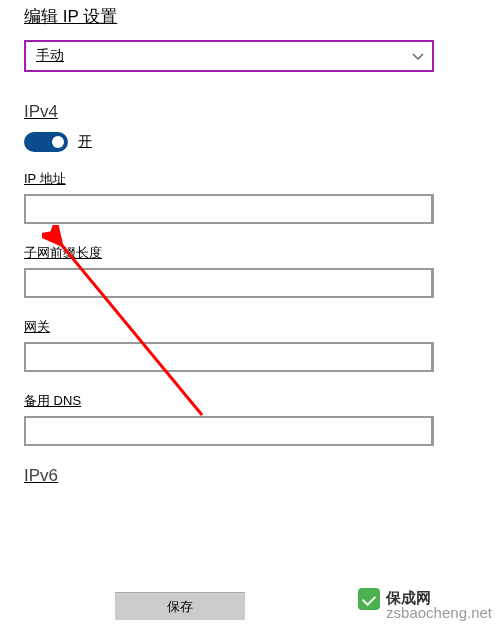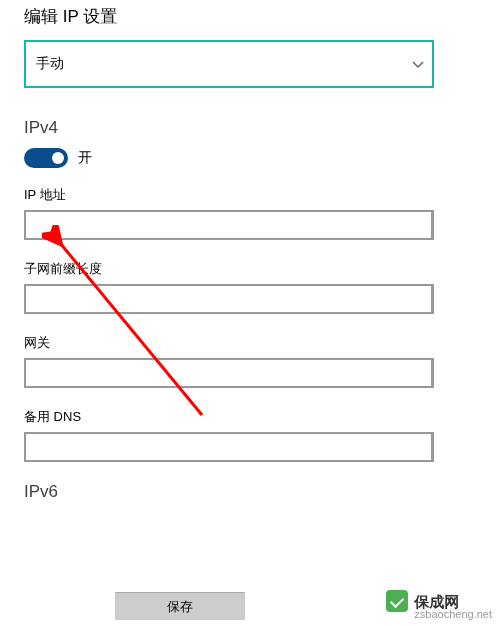--- a/index.html
+++ b/index.html
@@ -10,36 +10,37 @@
     }
     body {
       width: 500px;
       height: 626px;
       background: #fff;
       position: relative;
       overflow: hidden;
     }
     .container {
       padding: 5px 24px 0 24px;
+      text-decoration: underline;
     }
     .page-title {
       font-size: 17px;
       font-weight: 400;
       color: #000;
       margin-bottom: 12px;
     }
     .select-wrapper {
       position: relative;
       width: 410px;
       margin-bottom: 30px;
     }
     .select-box {
       width: 100%;
-      height: 48px;
-      border: 2px solid #14b8a6;
+      height: 32px;
+      border: 2px solid #a21caf;
       padding: 4px 30px 4px 10px;
       font-size: 14px;
       background: #fff;
       display: flex;
       align-items: center;
     }
     .chevron-down {
       position: absolute;
       right: 10px;
       top: 50%;
@@ -154,21 +155,21 @@
       flex-direction: column;
       line-height: 1;
     }
     .watermark-main {
       font-size: 15px;
       font-weight: bold;
       color: #333;
       margin-top: 12px;
     }
     .watermark-sub {
-      font-size: 11px;
+      font-size: 15px;
       color: #999;
     }
   </style>
 </head>
 <body>
 
 <div class="container">
   <div class="page-title">编辑 IP 设置</div>
 
   <div class="select-wrapper">

